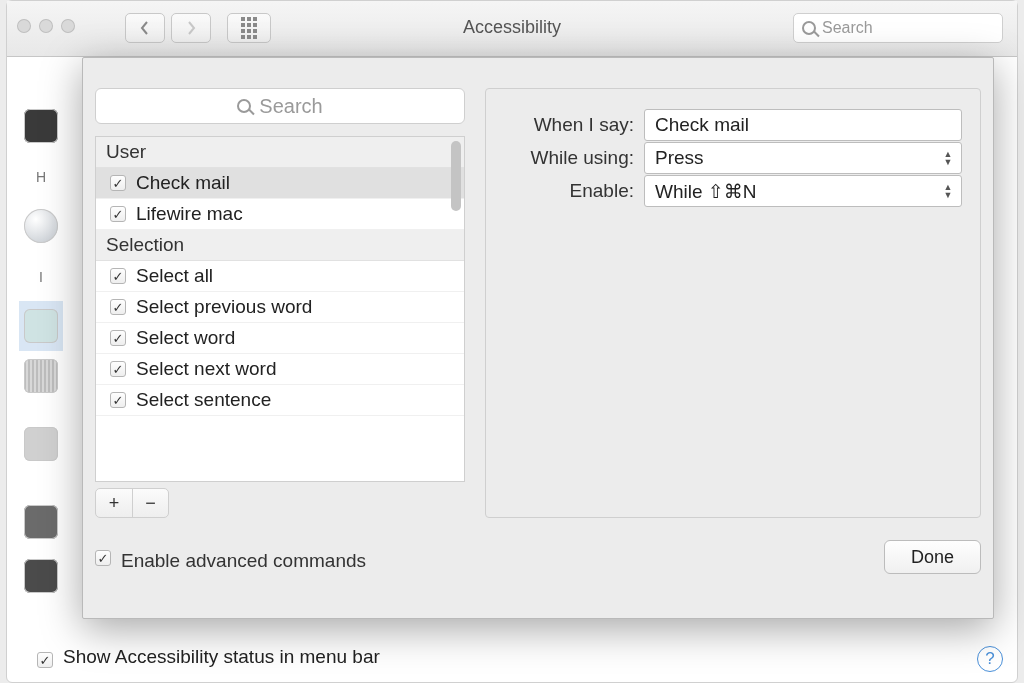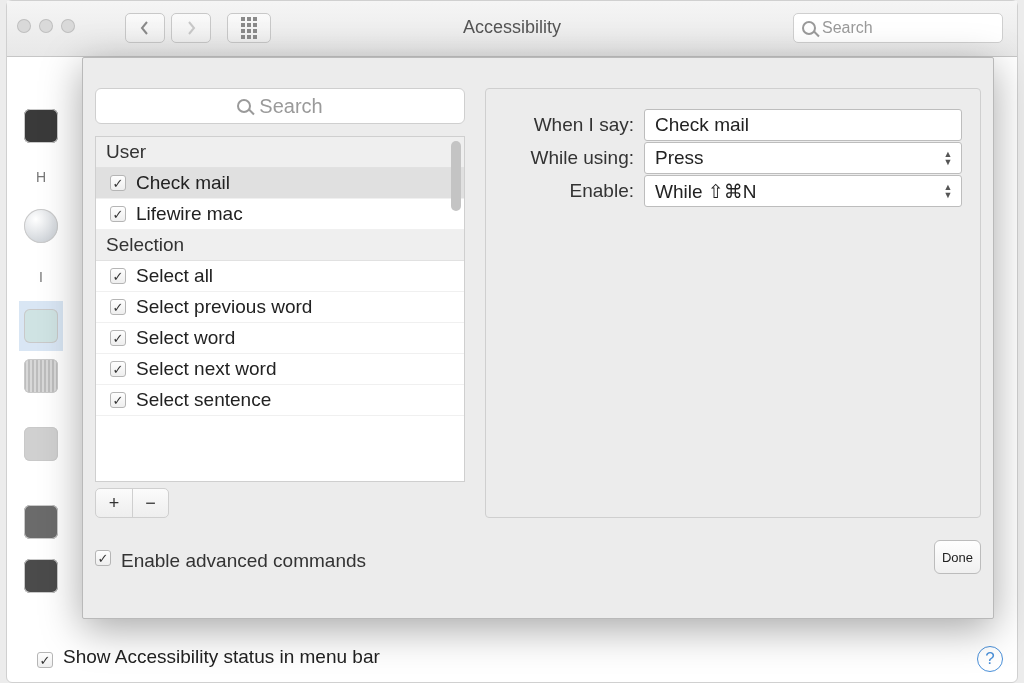--- a/index.html
+++ b/index.html
@@ -188,24 +188,24 @@
     position:relative;
   }
   .select-field .stepper {
     position:absolute; right:6px; top:4px; bottom:4px; width:14px;
     display:flex; flex-direction:column; justify-content:center; align-items:center;
     color:#555; font-size:9px; line-height:8px;
   }
 
   .done-btn {
     position:absolute; right:0; top: 452px;
-    height:34px; padding:0 7px;
+    height:34px; padding:0 26px;
     background:linear-gradient(#fefefe,#f0f0f0);
     border:1px solid #bcbcbc; border-radius:6px;
-    font-size:13px; color:#222;margin-left:42px;
+    font-size:18px; color:#222;margin-left:42px;
   }
 
   
   .menubar-row {
     position:absolute; left: 30px; bottom: 14px;
     display:flex; align-items:flex-end; gap:10px; font-size:19px; color:#222;
   }
 
   .help-btn {
     position:absolute; right:14px; bottom:10px;

